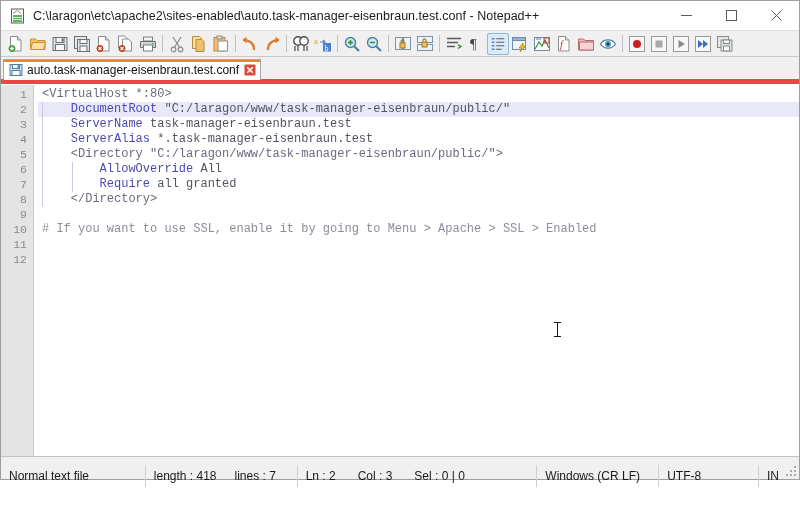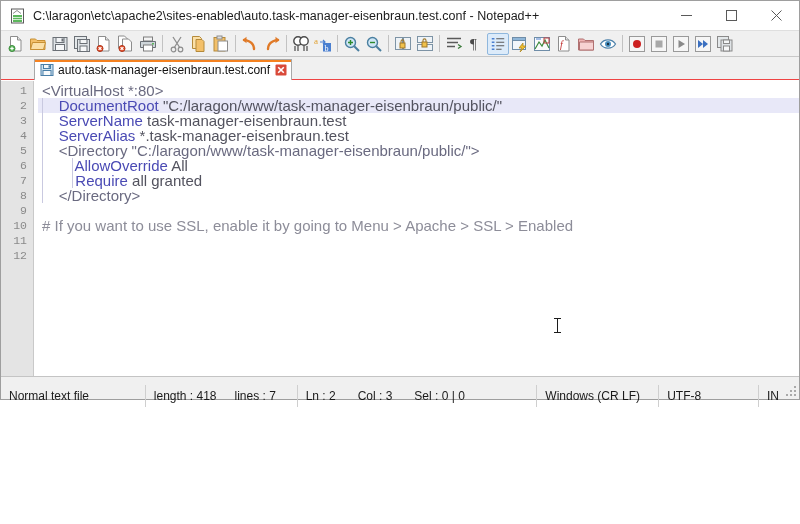--- a/index.html
+++ b/index.html
@@ -11,21 +11,21 @@
     width: 800px;
     height: 524px;
     overflow: hidden;
     font-family: "Liberation Sans", sans-serif;
     font-size: 12px;
     color: #000000;
     -webkit-font-smoothing: antialiased;
   }
   .window {
     width: 800px;
-    height: 400px;
+    height: 480px;
     box-sizing: border-box;
     border: 1px solid #9e9e9e;
     background: #0f172a;
     display: flex;
     flex-direction: column;
     position: relative;
   }
 
   
   .titlebar {
@@ -127,22 +127,21 @@
   .tbtn svg { display:block; }
 
   
   .tabbar {
     height: 22px;
     min-height: 22px;
     background: #f0f0f0;
     display: flex;
     align-items: flex-end;
     position: relative;
-    border-bottom: 1px solid #ef4444;
-    padding-left: 31px;
+    border-bottom: 5px solid #ef4444;
   }
   .tab {
     height: 21px;
     background: #ffffff;
     border: 1px solid #a8a8a8;
     border-bottom: none;
     display: flex;
     align-items: center;
     padding: 0 4px 0 5px;
     margin-left: 2px;
@@ -208,22 +207,22 @@
   }
   .codearea {
     flex: 1 1 auto;
     position: relative;
     padding-top: 2px;
     overflow: hidden;
   }
   .codeline {
     height: 15px;
     line-height: 15px;
-    font-family: Liberation Sans, sans-serif;
-    font-size: 15px;
+    font-family: Liberation Mono, monospace;
+    font-size: 12px;
     white-space: pre;
     position: relative;
     padding-left: 4px;
     color: #4a4a55;
   }
   .codeline.current {
     background: #e8e8f8;
   }
   .tok-tag { color: #6a6a80; }
   .tok-attr { color: #4a4ab4; }

